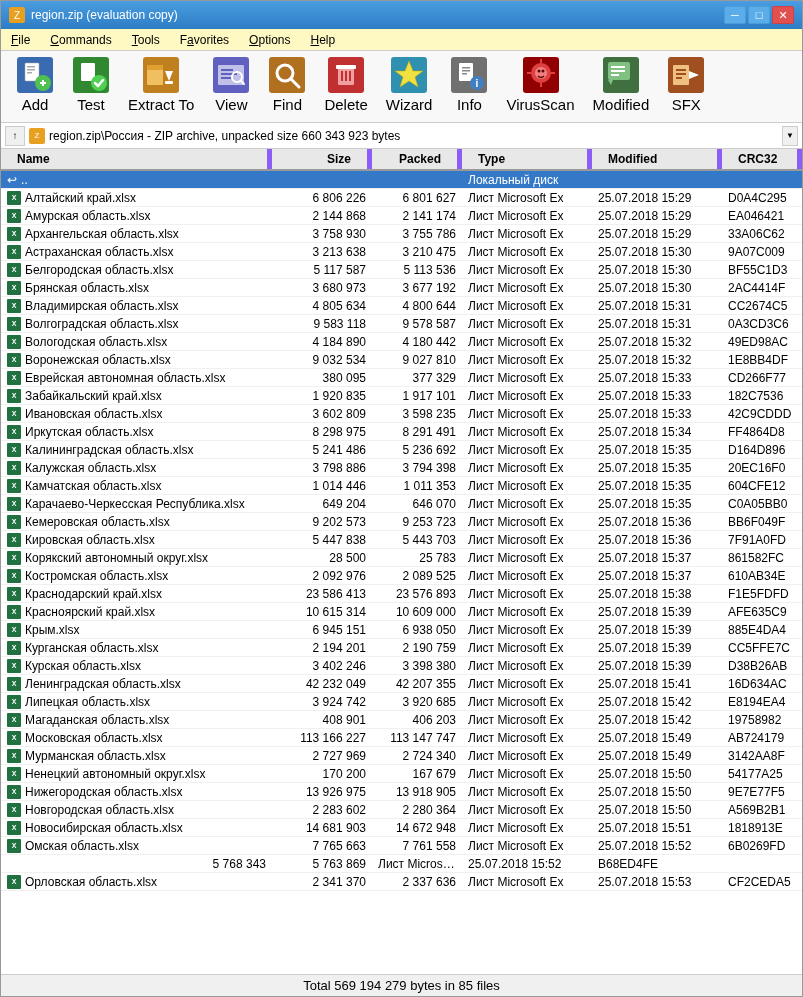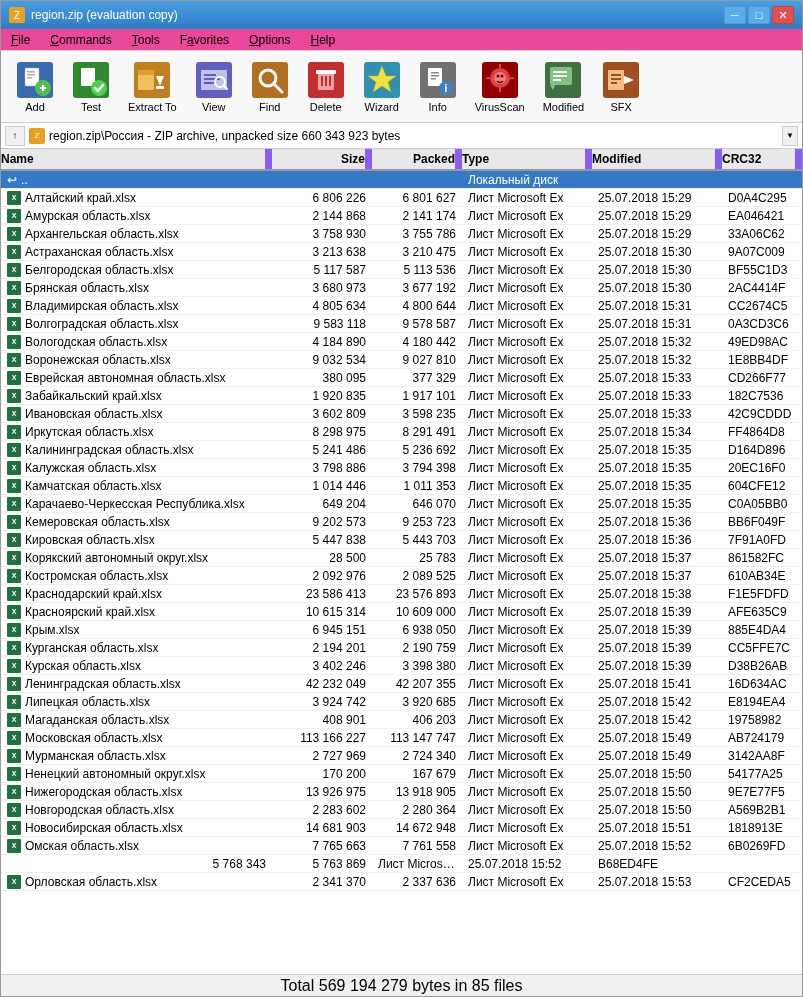--- a/index.html
+++ b/index.html
@@ -61,21 +61,21 @@
       color: white;
       font-size: 11px;
       display: flex;
       align-items: center;
       justify-content: center;
       cursor: pointer;
       border-radius: 2px;
     }
     .title-btn.close { background: #e05050; border-color: #d04040; }
     .menu-bar {
-      background: #ec4899;
+      background: #fef9c3;
       border-bottom: 1px solid #ccc;
       padding: 2px 4px;
       display: flex;
       gap: 8px;
       height: 22px;
       align-items: center;
       flex-shrink: 0;
     }
     .menu-item {
       padding: 2px 6px;
@@ -106,21 +106,21 @@
       min-width: 48px;
     }
     .toolbar-icon {
       width: 38px;
       height: 38px;
       display: flex;
       align-items: center;
       justify-content: center;
     }
     .toolbar-label {
-      font-size: 11px;
+      font-size: 15px;
       color: #000;
       text-align: right;
     }
     .address-bar {
       background: white;
       border-bottom: 1px solid #ccc;
       padding: 2px 4px;
       display: flex;
       align-items: center;
       height: 26px;
@@ -173,24 +173,24 @@
     }
     .file-list-header {
       display: grid;
       grid-template-columns: 1fr 100px 90px 130px 130px 80px;
       background: #e8e8e8;
       border-bottom: 2px solid #999;
       flex-shrink: 0;
       height: 22px;
     }
     .header-cell {
-      padding: 2px 0;
+      padding: 2px 16px;
       font-size: 12px;
       font-weight: bold;
-      border-right: 7px solid #8b5cf6;
+      border-right: 5px solid #8b5cf6;
       display: flex;
       align-items: center;
       cursor: pointer;
       user-select: none;
     }
     .file-list-body {
       flex: 1;
       overflow-y: scroll;
       overflow-x: hidden;
     }
@@ -231,21 +231,21 @@
       background: #3478c8;
       color: white;
     }
     .folder-row .file-cell { color: white; }
     .file-cell.size { text-align: right; }
     .file-cell.packed { text-align: right; }
     .status-bar {
       background: #f0f0f0;
       border-top: 1px solid #ccc;
       padding: 2px 8px;
-      font-size: 16px;
+      font-size: 13px;
       display: flex;
       align-items: center;
       justify-content: center;
       height: 22px;
       flex-shrink: 0;
     }
     
     .file-list-body::-webkit-scrollbar { width: 14px; }
     .file-list-body::-webkit-scrollbar-track { background: #f0f0f0; }
     .file-list-body::-webkit-scrollbar-thumb { background: #b0b0b0; border: 1px solid #888; }

